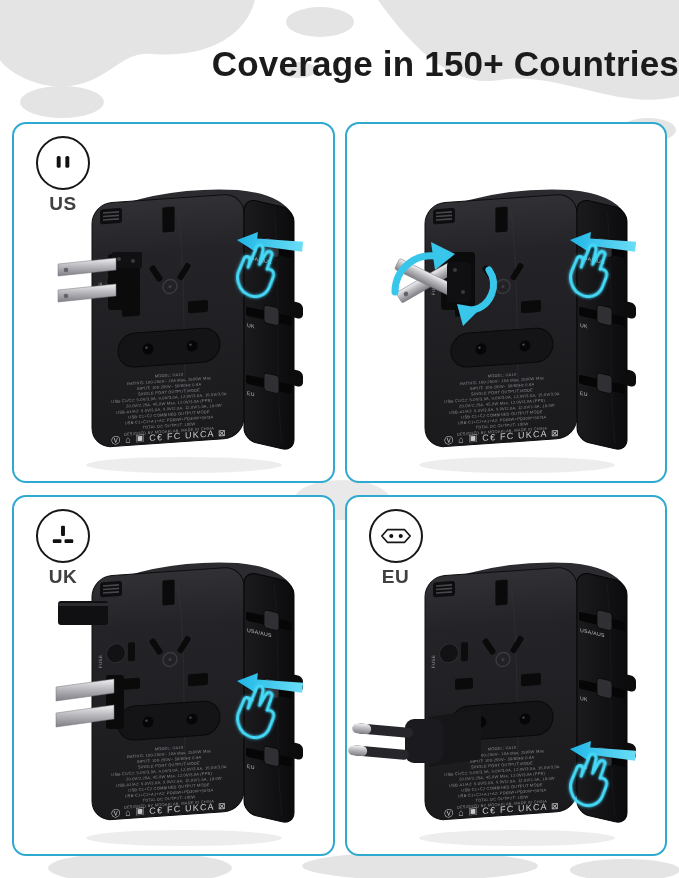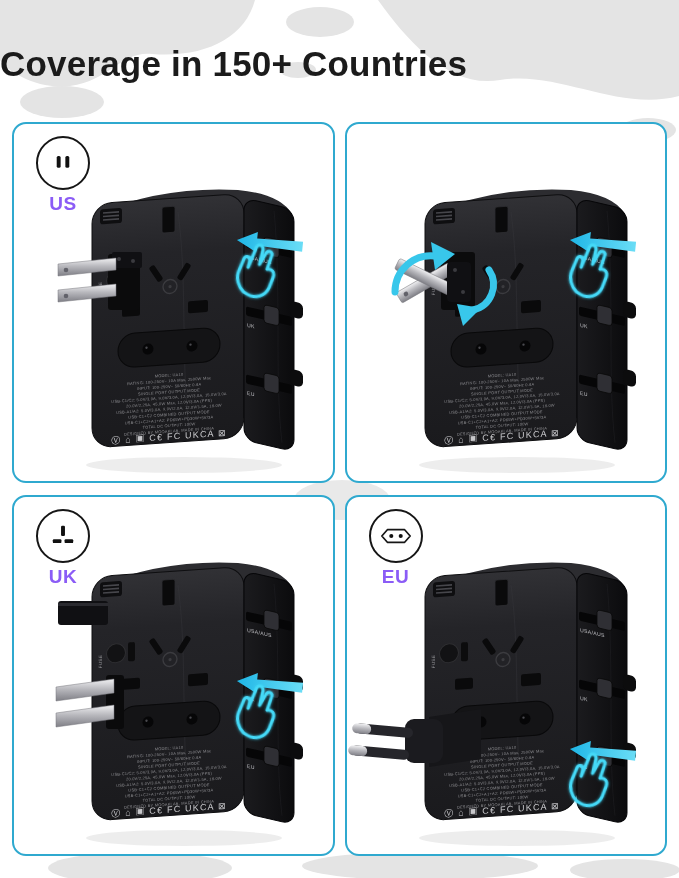--- a/index.html
+++ b/index.html
@@ -1,30 +1,30 @@
 <!DOCTYPE html>
 <html><head>
 <meta charset="utf-8">
 <style>
   html,body{margin:0;padding:0;background:#ffffff;}
   .stage{position:relative;width:679px;height:878px;overflow:hidden;background:#ffffff;
          font-family:"Liberation Sans",sans-serif;}
   .map-bg{position:absolute;inset:0;z-index:0;}
-  .page-title{position:absolute;top:44px;left:0;width:100%;margin:0;text-align:left;
+  .page-title{position:absolute;top:44px;left:0;width:100%;margin:0;text-align:right;
               font-size:35px;font-weight:700;color:#1b1b1b;z-index:2;letter-spacing:.2px;}
   .panel-grid{position:absolute;top:122px;left:12px;width:655px;z-index:2;
               display:grid;grid-template-columns:1fr 1fr;column-gap:10px;row-gap:12px;}
   .panel{position:relative;height:361px;background:#ffffff;border:2px solid #2fa9cf;
          border-radius:14px;overflow:hidden;box-sizing:border-box;}
   
   .socket-badge{position:absolute;top:12px;left:20px;width:58px;text-align:center;}
   .socket-circle{width:54px;height:54px;margin:0 auto;border:2.5px solid #161616;border-radius:50%;
                  background:#fff;display:flex;align-items:center;justify-content:center;box-sizing:border-box;}
   .socket-circle svg{display:none;width:44px;height:44px;}
-  .socket-label{display:block;margin-top:3px;font-size:19px;font-weight:700;color:#8b5cf6;letter-spacing:.5px;}
+  .socket-label{display:block;margin-top:3px;font-size:19px;font-weight:700;color:#404040;letter-spacing:.5px;}
   .variant-us  .icon-us{display:block;}
   .variant-aus .icon-aus{display:block;}
   .variant-uk  .icon-uk{display:block;}
   .variant-eu  .icon-eu{display:block;}
   
   .adapter{position:absolute;left:42px;top:50px;width:260px;height:300px;overflow:visible;}
   .adapter .pr,.adapter .rot{display:none;}
   .variant-us  .pr-us{display:inline;}
   .variant-aus .pr-aus{display:inline;}
   .variant-aus .rot{display:inline;}

